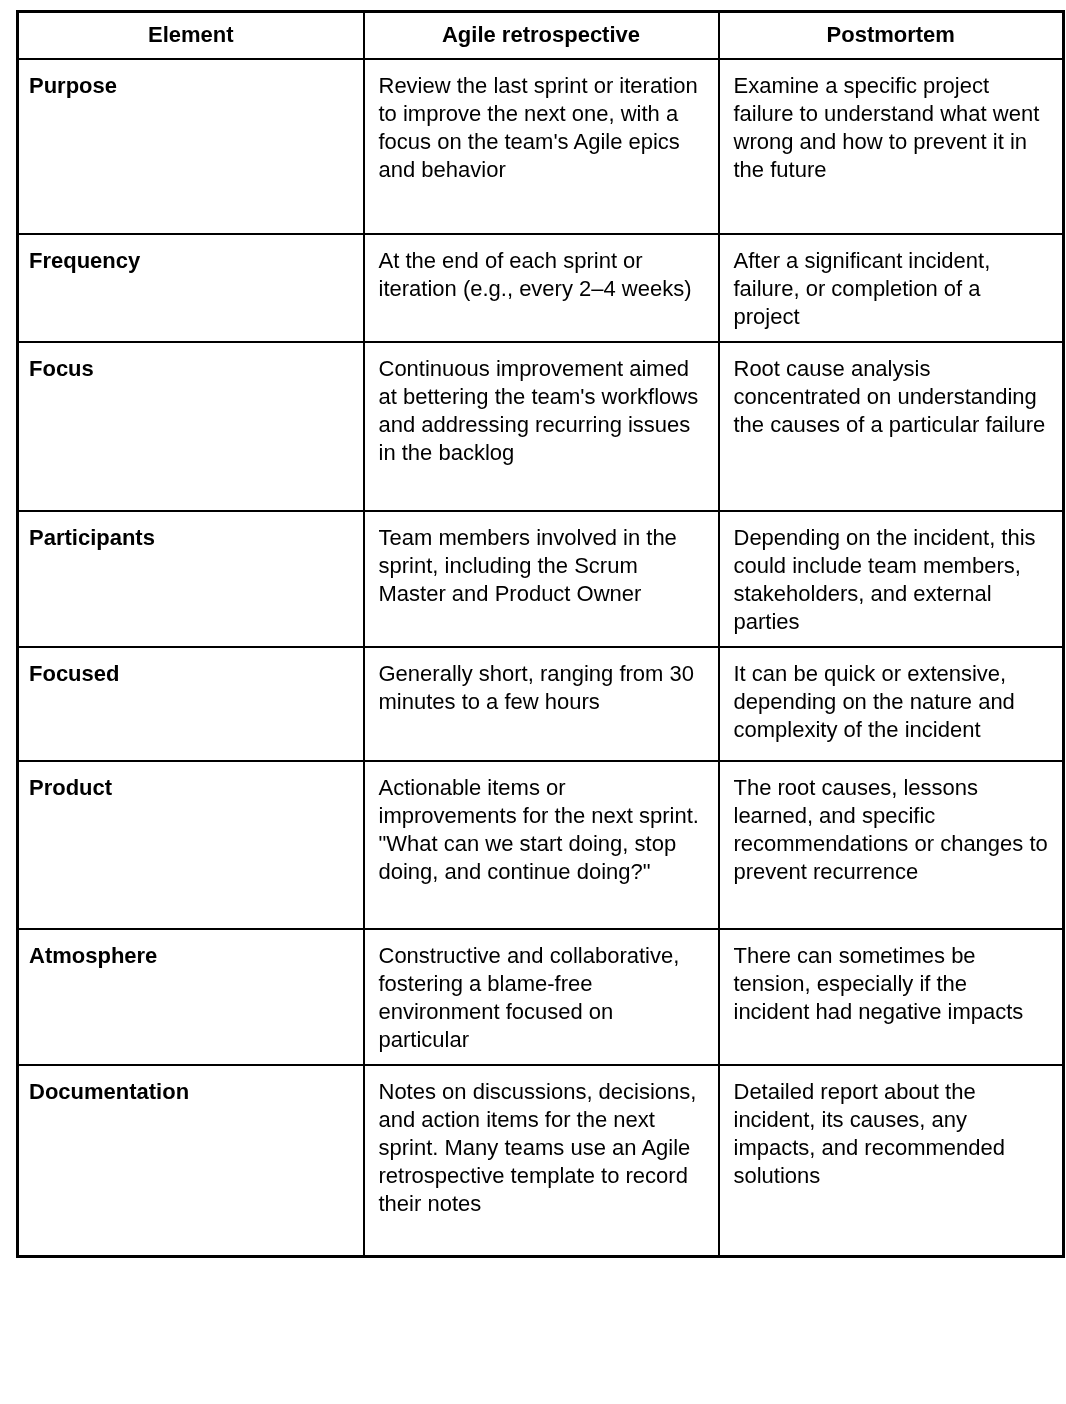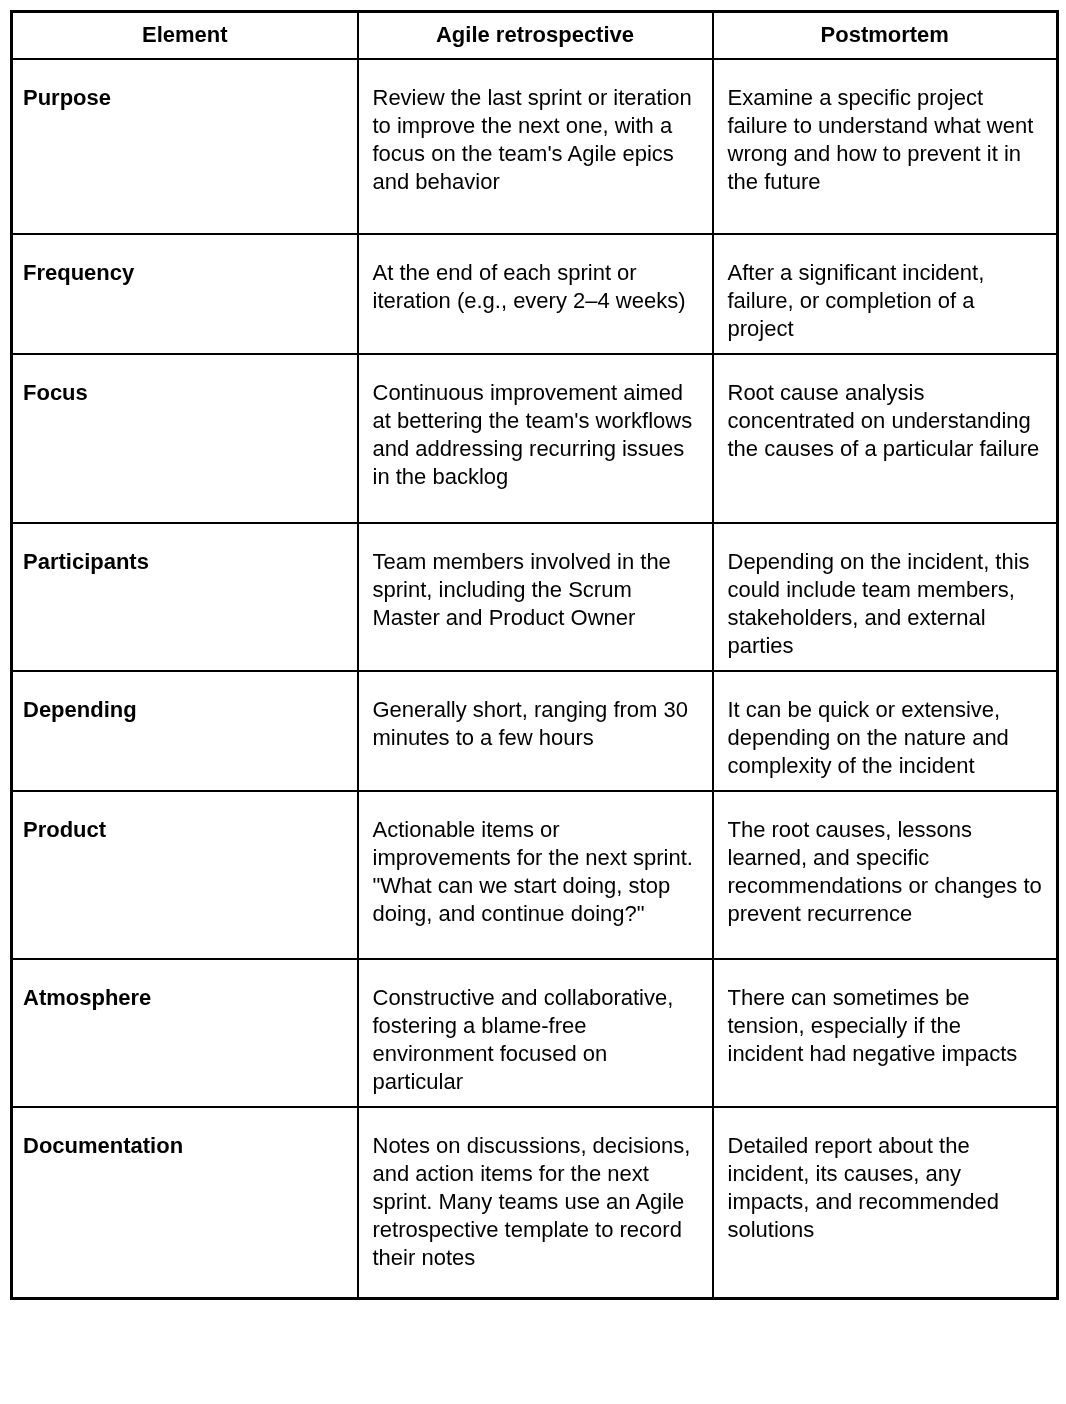--- a/index.html
+++ b/index.html
@@ -9,21 +9,21 @@
   }
   body {
     width: 1066px;
     height: 1404px;
     font-family: "Liberation Sans", sans-serif;
     color: #000000;
     position: relative;
   }
   table.compare {
     position: absolute;
-    left: 10px;
+    left: 16px;
     top: 10px;
     width: 1046px;
     border-collapse: collapse;
     table-layout: fixed;
     background: #ffffff;
   }
   table.compare, table.compare th, table.compare td {
     border: 2px solid #000000;
   }
   table.compare {
@@ -35,21 +35,21 @@
     text-align: center;
     vertical-align: middle;
     padding: 6px 8px;
     line-height: 28px;
   }
   table.compare td {
     font-size: 22px;
     line-height: 28px;
     vertical-align: top;
     text-align: left;
-    padding: 24px 14px 10px 14px;
+    padding: 12px 14px 10px 14px;
     overflow: hidden;
   }
   table.compare td.label-cell {
     font-weight: bold;
     padding-left: 10px;
   }
   
   tr.header-row        { height: 47px;  }
   tr.row-purpose       { height: 175px; }
   tr.row-frequency     { height: 101px; }
@@ -92,21 +92,21 @@
       <td class="label-cell">Focus</td>
       <td>Continuous improvement aimed at bettering the team's workflows and addressing recurring issues in the backlog</td>
       <td>Root cause analysis concentrated on understanding the causes of a particular failure</td>
     </tr>
     <tr class="row-participants">
       <td class="label-cell">Participants</td>
       <td>Team members involved in the sprint, including the Scrum Master and Product Owner</td>
       <td>Depending on the incident, this could include team members, stakeholders, and external parties</td>
     </tr>
     <tr class="row-duration">
-      <td class="label-cell">Depending</td>
+      <td class="label-cell">Focused</td>
       <td>Generally short, ranging from 30 minutes to a few hours</td>
       <td>It can be quick or extensive, depending on the nature and complexity of the incident</td>
     </tr>
     <tr class="row-output">
       <td class="label-cell">Product</td>
       <td>Actionable items or improvements for the next sprint. "What can we start doing, stop doing, and continue doing?"</td>
       <td>The root causes, lessons learned, and specific recommendations or changes to prevent recurrence</td>
     </tr>
     <tr class="row-atmosphere">
       <td class="label-cell">Atmosphere</td>

